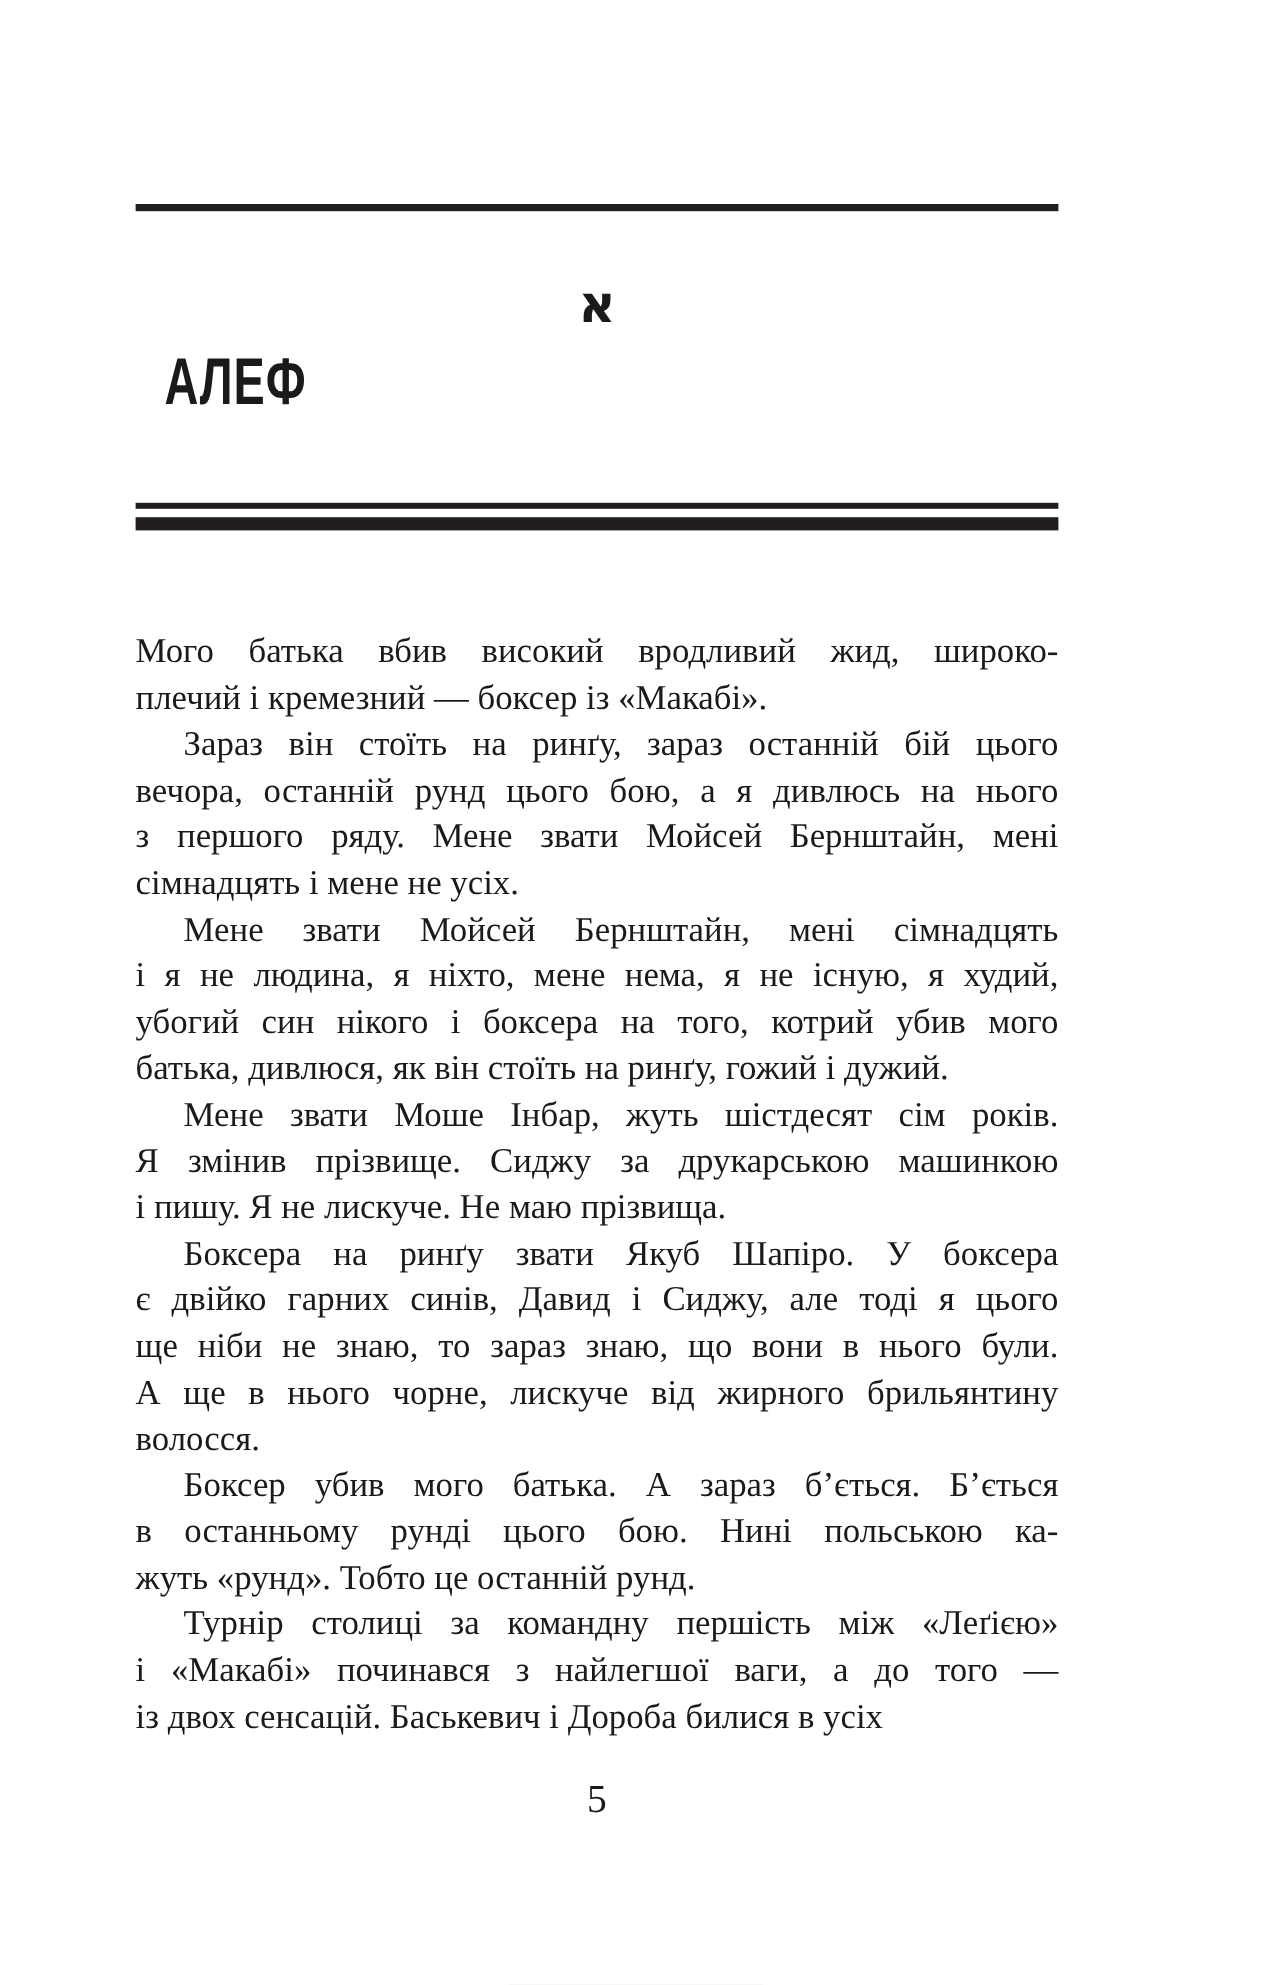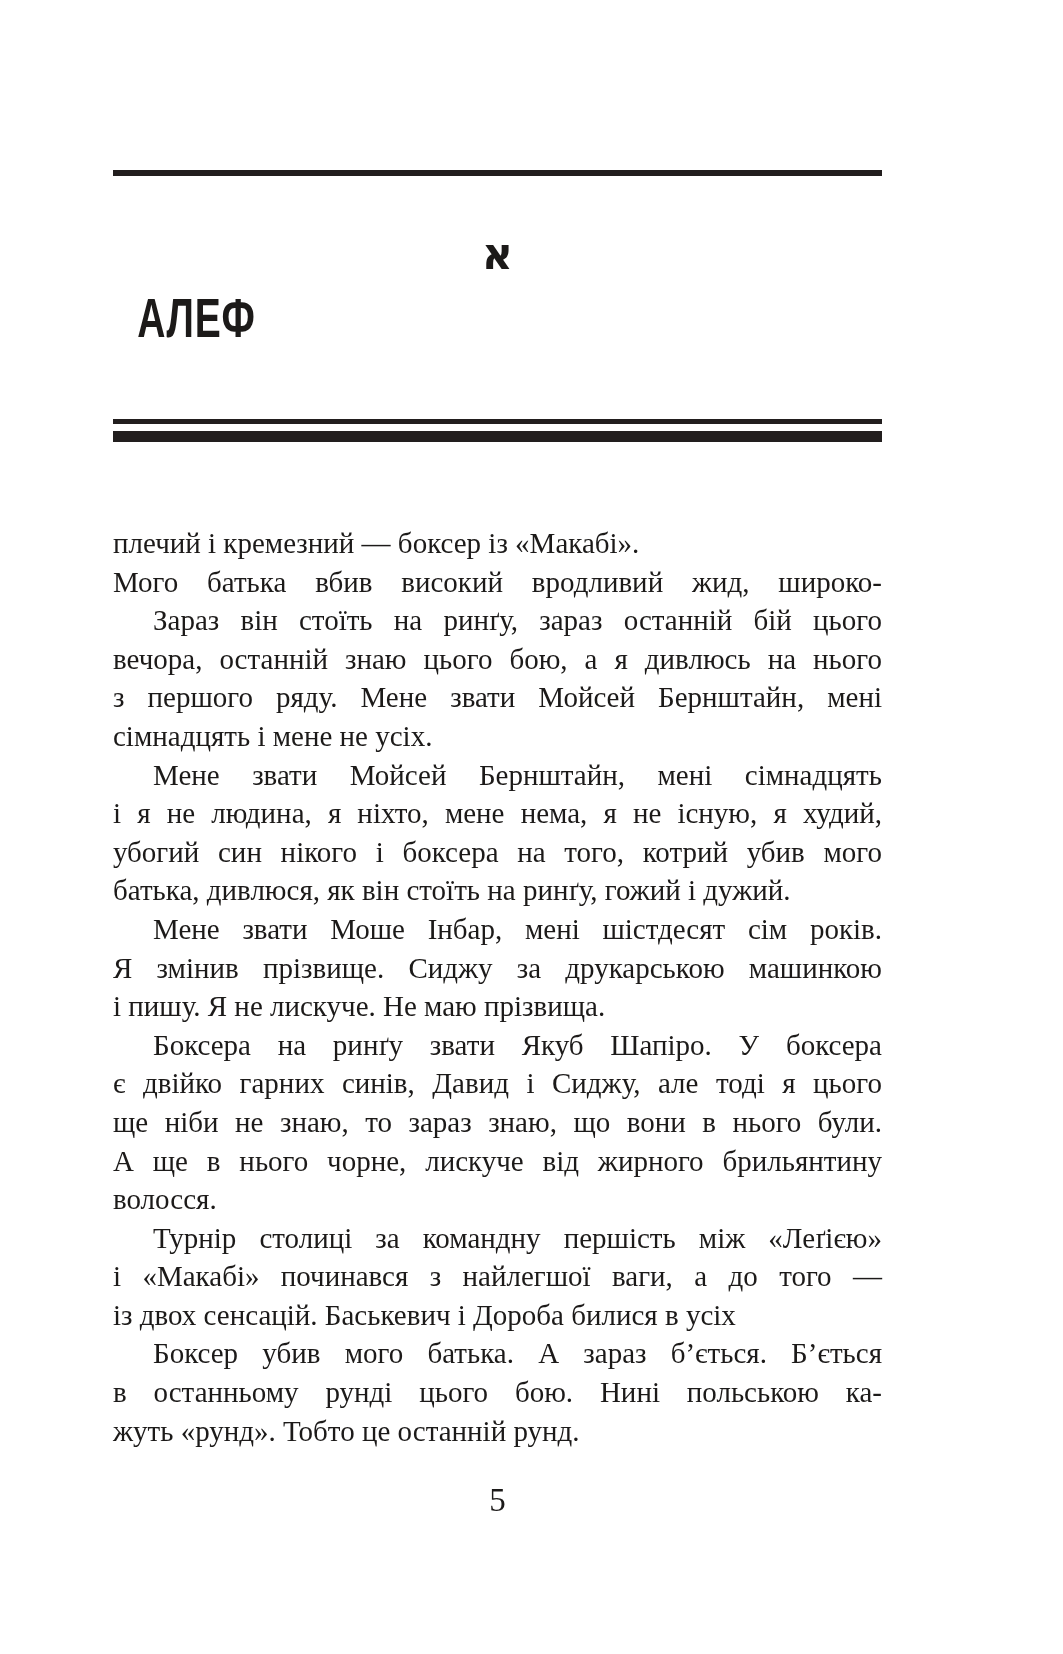--- a/index.html
+++ b/index.html
@@ -75,54 +75,54 @@
 
   <div class="col chapter-title">
     <span class="squeeze">АЛЕФ</span>
   </div>
 
   <div class="rule rule-thin"></div>
   <div class="rule rule-thick"></div>
 
   <div class="col body-text" id="body-text">
       <div>
+        <div class="line">Мого батька вбив високий вродливий жид, широко-</div>
         <div class="line end">плечий і кремезний — боксер із «Макабі».</div>
-        <div class="line">Мого батька вбив високий вродливий жид, широко-</div>
       </div>
       <div>
         <div class="line indent">Зараз він стоїть на ринґу, зараз останній бій цього</div>
-        <div class="line">вечора, останній знаю цього бою, а я дивлюсь на нього</div>
+        <div class="line">вечора, останній рунд цього бою, а я дивлюсь на нього</div>
         <div class="line">з першого ряду. Мене звати Мойсей Бернштайн, мені</div>
         <div class="line end">сімнадцять і мене не усіх.</div>
       </div>
       <div>
         <div class="line indent">Мене звати Мойсей Бернштайн, мені сімнадцять</div>
         <div class="line">і я не людина, я ніхто, мене нема, я не існую, я худий,</div>
         <div class="line">убогий син нікого і боксера на того, котрий убив мого</div>
         <div class="line end">батька, дивлюся, як він стоїть на ринґу, гожий і дужий.</div>
       </div>
       <div>
-        <div class="line indent">Мене звати Моше Інбар, мені шістдесят сім років.</div>
+        <div class="line indent">Мене звати Моше Інбар, жуть шістдесят сім років.</div>
         <div class="line">Я змінив прізвище. Сиджу за друкарською машинкою</div>
         <div class="line end">і пишу. Я не лискуче. Не маю прізвища.</div>
       </div>
       <div>
         <div class="line indent">Боксера на ринґу звати Якуб Шапіро. У боксера</div>
         <div class="line">є двійко гарних синів, Давид і Сиджу, але тоді я цього</div>
         <div class="line">ще ніби не знаю, то зараз знаю, що вони в нього були.</div>
         <div class="line">А ще в нього чорне, лискуче від жирного брильянтину</div>
         <div class="line end">волосся.</div>
       </div>
       <div>
+        <div class="line indent">Боксер убив мого батька. А зараз б’ється. Б’ється</div>
+        <div class="line">в останньому рунді цього бою. Нині польською ка-</div>
+        <div class="line end">жуть «рунд». Тобто це останній рунд.</div>
+      </div>
+      <div>
         <div class="line indent">Турнір столиці за командну першість між «Леґією»</div>
         <div class="line">і «Макабі» починався з найлегшої ваги, а до того —</div>
         <div class="line end">із двох сенсацій. Баськевич і Дороба билися в усіх</div>
-      </div>
-      <div>
-        <div class="line indent">Боксер убив мого батька. А зараз б’ється. Б’ється</div>
-        <div class="line">в останньому рунді цього бою. Нині польською ка-</div>
-        <div class="line end">жуть «рунд». Тобто це останній рунд.</div>
       </div>
     </div>
 
   <div class="page-number">5</div>
 
 </div>
 
 </body></html>

